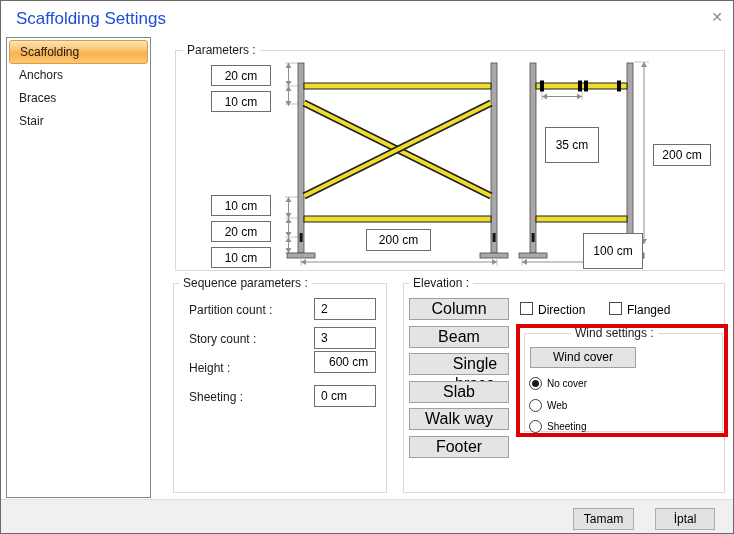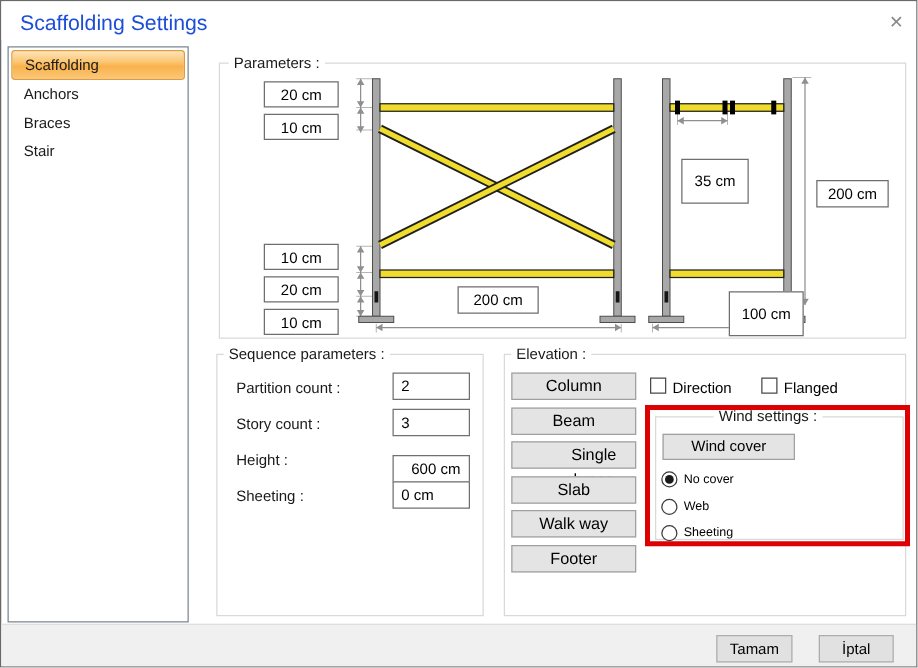--- a/index.html
+++ b/index.html
@@ -24,21 +24,21 @@
   
   .diagram{ position:absolute; left:174px; top:49px; width:550px; height:221px;}
   .dim-box{ position:absolute; background:#fff; border:1px solid #6e6e6e; text-align:center;
     font-size:12px; color:#000; display:flex; align-items:center; justify-content:center;}
   
   .field-label{ position:absolute; font-size:12px; color:#1a1a1a;}
   .text-input{ position:absolute; width:62px; height:22px; border:1px solid #707070;
     background:#fff; font-family:"Liberation Sans",sans-serif; font-size:12px; padding-left:6px; color:#000;}
   
   .btn{ position:absolute; width:100px; height:22px; background:#e4e4e4; border:1px solid #a0a0a0;
-    font-family:"Liberation Sans",sans-serif; font-size:13px; color:#000; text-align:center; line-height:20px; cursor:default;}
+    font-family:"Liberation Sans",sans-serif; font-size:16px; color:#000; text-align:center; line-height:20px; cursor:default;}
   .checkbox{ position:absolute; width:13px; height:13px; background:#fff; border:1px solid #494949;}
   .check-label{ position:absolute; font-size:12px; color:#000;text-align:right;}
   .radio{ position:absolute; width:13px; height:13px; background:#fff; border:1px solid #3a3a3a; border-radius:50%;}
   .radio.checked::after{ content:""; position:absolute; left:2px; top:2px; width:7px; height:7px;
     border-radius:50%; background:#1a1a1a;}
   .radio-label{ position:absolute; font-size:10px; color:#000;}
   .highlight-rect{ position:absolute; left:515px; top:323px; width:212px; height:113px;
     border:4px solid #dd0101; z-index:6; pointer-events:none;}
   .wind-btn{ position:absolute; left:529px; top:346px; width:106px; height:21px; background:#e4e4e4;
     border:1px solid #a0a0a0; font-family:"Liberation Sans",sans-serif; font-size:12px; text-align:center; line-height:19px;}
@@ -166,21 +166,21 @@
   <div class="dim-box" style="left:582px; top:232px; width:60px; height:36px;">100 cm</div>
 
   <div class="group" style="left:172px; top:282px; width:214px; height:210px;"></div>
   <div class="group-label" style="left:178px; top:275px;">Sequence parameters :</div>
 
   <div class="field-label" style="left:188px; top:302px;">Partition count :</div>
   <input class="text-input" style="left: 313px; top: 297px;" value="2">
   <div class="field-label" style="left:188px; top:331px;">Story count :</div>
   <input class="text-input" style="left: 313px; top: 326px;" value="3">
   <div class="field-label" style="left:188px; top:360px;">Height :</div>
-  <input class="text-input" style="left: 313px; top: 363px; padding-left: 14px;" value="600 cm">
+  <input class="text-input" style="left: 313px; top: 350px; padding-left: 14px;" value="600 cm">
   <div class="field-label" style="left:188px; top:389px;">Sheeting :</div>
   <input class="text-input" style="left: 313px; top: 384px;" value="0 cm">
 
   <div class="group" style="left:402px; top:282px; width:322px; height:210px;"></div>
   <div class="group-label" style="left:408px; top:275px;">Elevation :</div>
 
   <button class="btn" style="left:408px; top:297px;">Column</button>
   <button class="btn" style="left:408px; top:325px;">Beam</button>
   <button class="btn" style="left:408px; top:352px;padding-left:32px;">Single brace</button>
   <button class="btn" style="left:408px; top:380px;">Slab</button>

